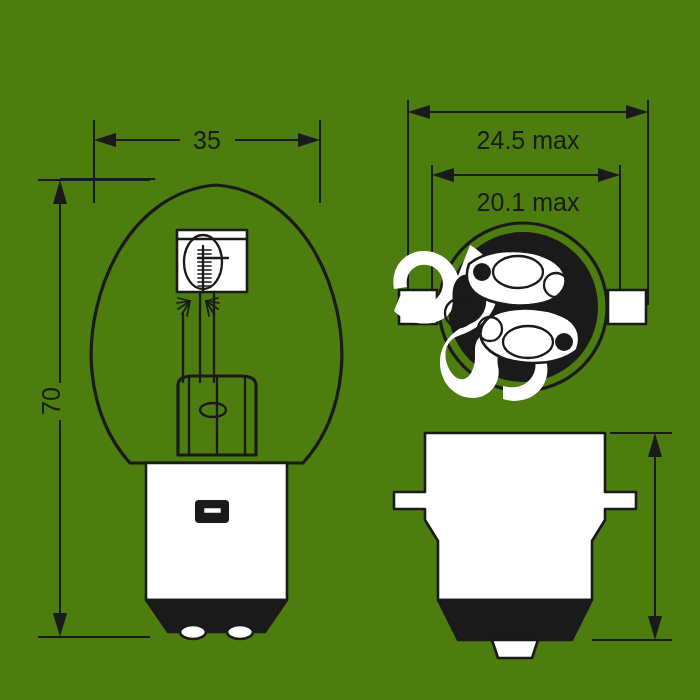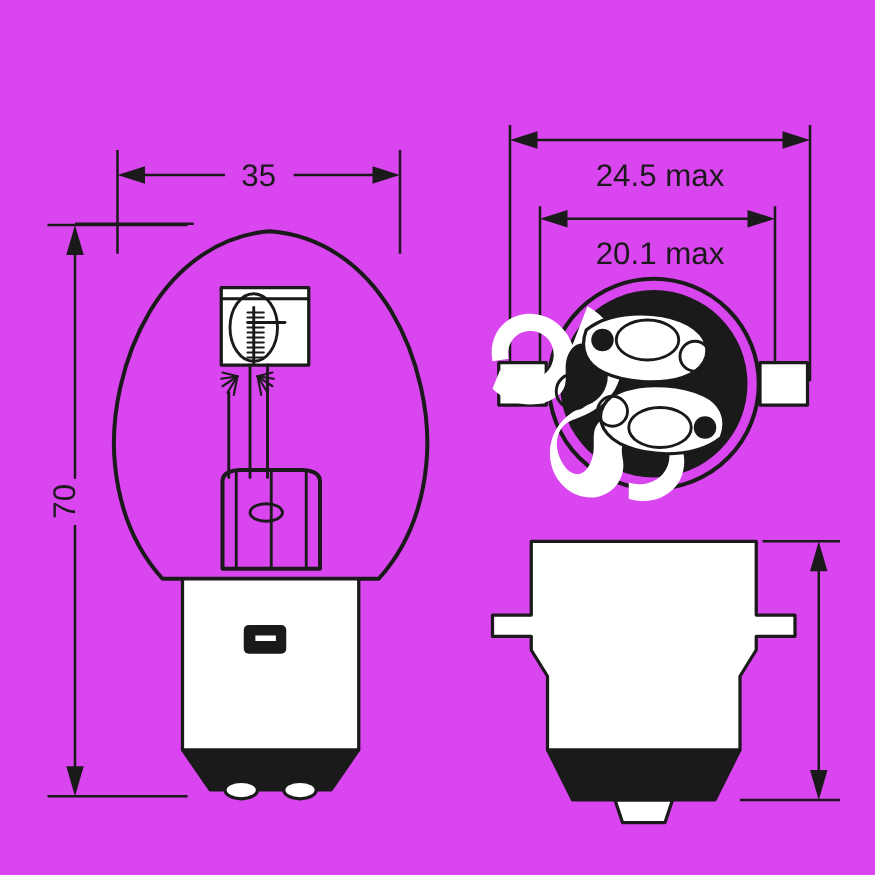--- a/index.html
+++ b/index.html
@@ -4,21 +4,21 @@
 <style>
   html, body {
     margin: 0;
     padding: 0;
     background: #ffffff;
   }
   #drawing-root {
     position: relative;
     width: 700px;
     height: 700px;
-    background: #d946ef;
+    background: #4d7c0f;
     font-family: "Liberation Sans", sans-serif;
     overflow: hidden;
   }
   svg#technical-drawing {
     display: block;
     width: 700px;
     height: 700px;
   }
   .dim-text {
     font-family: "Liberation Sans", sans-serif;

